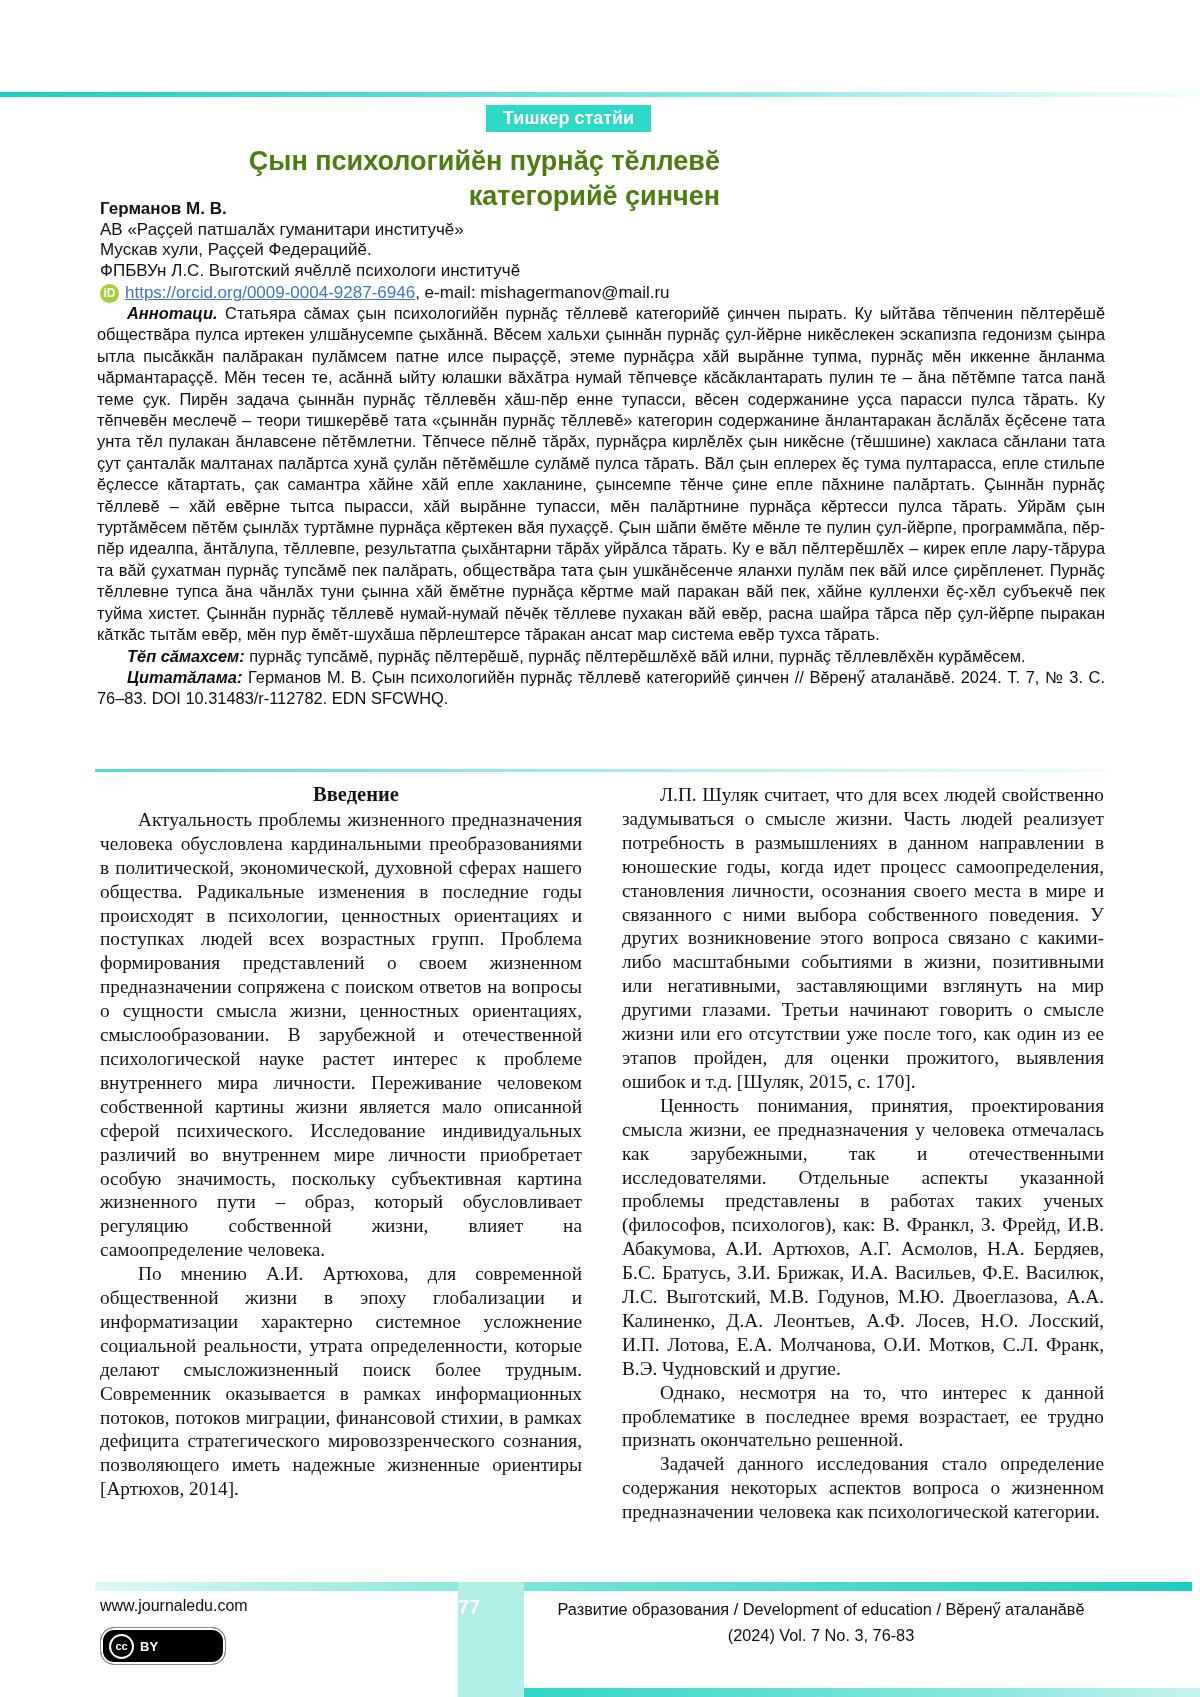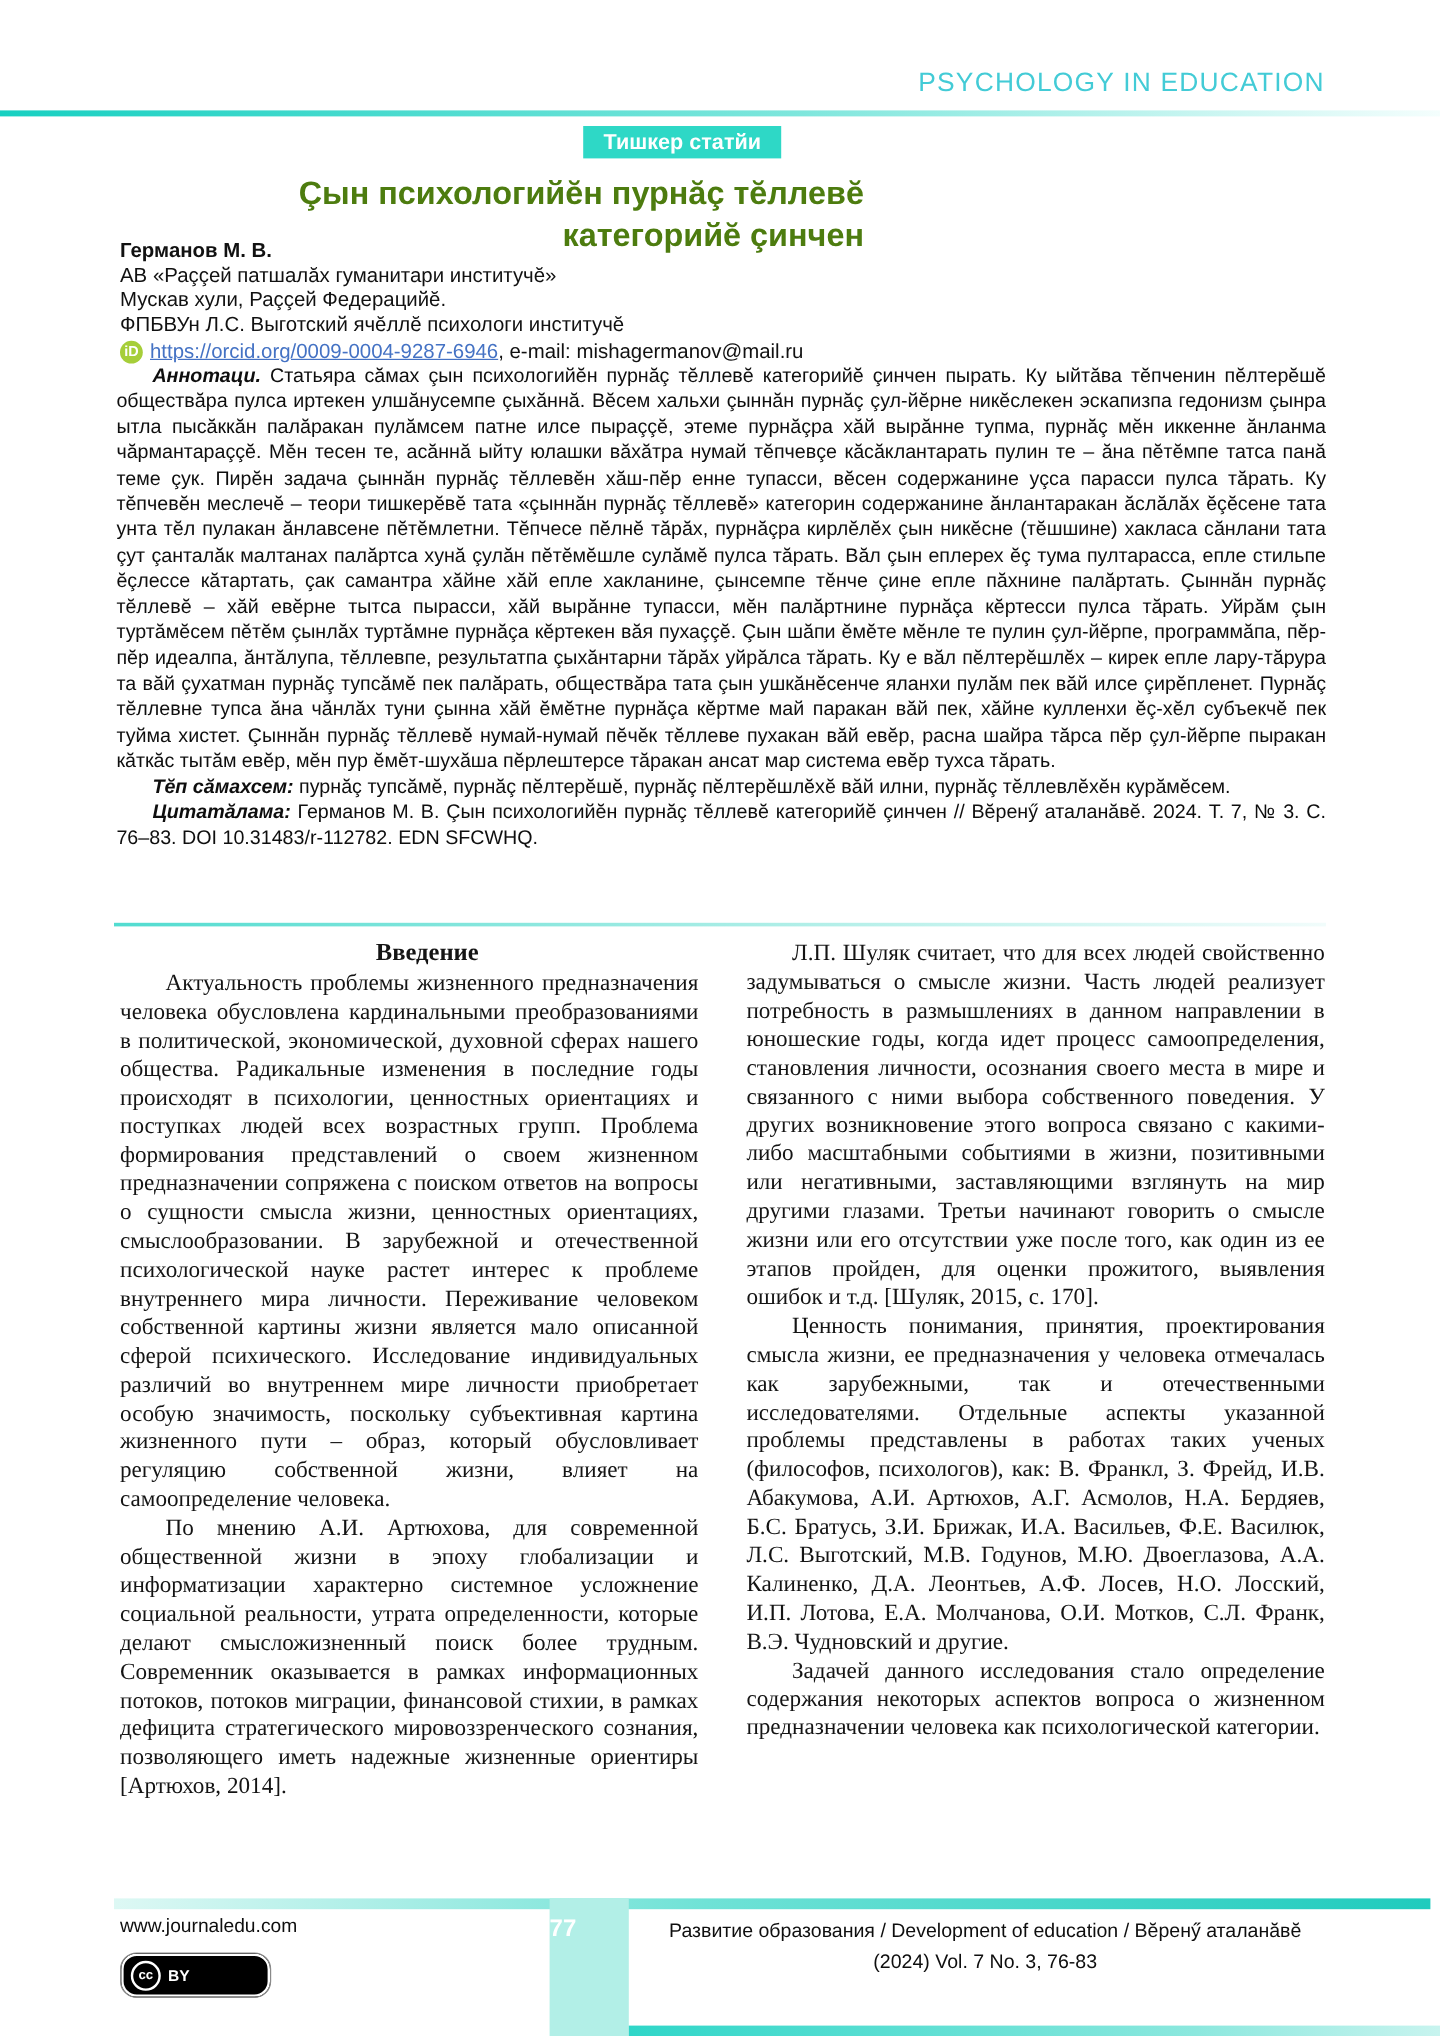--- a/index.html
+++ b/index.html
@@ -98,21 +98,20 @@
   .bottom-band{
     position:absolute;top:1688px;left:524px;width:676px;height:9px;
     background:linear-gradient(to right,#2fd6c8 0%,#8ce8de 70%,#c8f4ef 100%);
   }
 </style>
 </head>
 <body>
 
 <div class="page">
 
-  <div class="header-label">PSYCHOLOGY IN EDUCATION</div>
   <div class="top-line"></div>
 
   <div class="article-badge">Тишкер статйи</div>
 
   <h1 class="article-title">Çын психологийĕн пурнăç тĕллевĕ категорийĕ çинчен</h1>
 
   <div class="author-block">
     <div class="author-name">Германов М. В.</div>
     <div>АВ «Раççей патшалăх гуманитари институчĕ»</div>
     <div>Мускав хули, Раççей Федерацийĕ.</div>
@@ -134,20 +133,21 @@
 
   <div class="columns">
     <div class="col">
       <h2 class="intro-heading">Введение</h2>
       <p>Актуальность проблемы жизненного предназначения человека обусловлена кардинальными преобразованиями в политической, экономической, духовной сферах нашего общества. Радикальные изменения в последние годы происходят в психологии, ценностных ориентациях и поступках людей всех возрастных групп. Проблема формирования представлений о своем жизненном предназначении сопряжена с поиском ответов на вопросы о сущности смысла жизни, ценностных ориентациях, смыслообразовании. В зарубежной и отечественной психологической науке растет интерес к проблеме внутреннего мира личности. Переживание человеком собственной картины жизни является мало описанной сферой психического. Исследование индивидуальных различий во внутреннем мире личности приобретает особую значимость, поскольку субъективная картина жизненного пути – образ, который обусловливает регуляцию собственной жизни, влияет на самоопределение человека.</p>
       <p>По мнению А.И. Артюхова, для современной общественной жизни в эпоху глобализации и информатизации характерно системное усложнение социальной реальности, утрата определенности, которые делают смысложизненный поиск более трудным. Современник оказывается в рамках информационных потоков, потоков миграции, финансовой стихии, в рамках дефицита стратегического мировоззренческого сознания, позволяющего иметь надежные жизненные ориентиры [Артюхов, 2014].</p>
     </div>
     <div class="col">
       <p>Л.П. Шуляк считает, что для всех людей свойственно задумываться о смысле жизни. Часть людей реализует потребность в размышлениях в данном направлении в юношеские годы, когда идет процесс самоопределения, становления личности, осознания своего места в мире и связанного с ними выбора собственного поведения. У других возникновение этого вопроса связано с какими-либо масштабными событиями в жизни, позитивными или негативными, заставляющими взглянуть на мир другими глазами. Третьи начинают говорить о смысле жизни или его отсутствии уже после того, как один из ее этапов пройден, для оценки прожитого, выявления ошибок и т.д. [Шуляк, 2015, с. 170].</p>
       <p>Ценность понимания, принятия, проектирования смысла жизни, ее предназначения у человека отмечалась как зарубежными, так и отечественными исследователями. Отдельные аспекты указанной проблемы представлены в работах таких ученых (философов, психологов), как: В. Франкл, З. Фрейд, И.В. Абакумова, А.И. Артюхов, А.Г. Асмолов, Н.А. Бердяев, Б.С. Братусь, З.И. Брижак, И.А. Васильев, Ф.Е. Василюк, Л.С. Выготский, М.В. Годунов, М.Ю. Двоеглазова, А.А. Калиненко, Д.А. Леонтьев, А.Ф. Лосев, Н.О. Лосский, И.П. Лотова, Е.А. Молчанова, О.И. Мотков, С.Л. Франк, В.Э. Чудновский и другие.</p>
+      <p>Однако, несмотря на то, что интерес к данной проблематике в последнее время возрастает, ее трудно признать окончательно решенной.</p>
       <p>Задачей данного исследования стало определение содержания некоторых аспектов вопроса о жизненном предназначении человека как психологической категории.</p>
     </div>
   </div>
 
   <div class="footer-bar"></div>
   <div class="footer-strip">
     <span class="footer-pagenum">77</span>
   </div>
   <div class="footer-site">www.journaledu.com</div>
   <div class="cc-badge">

